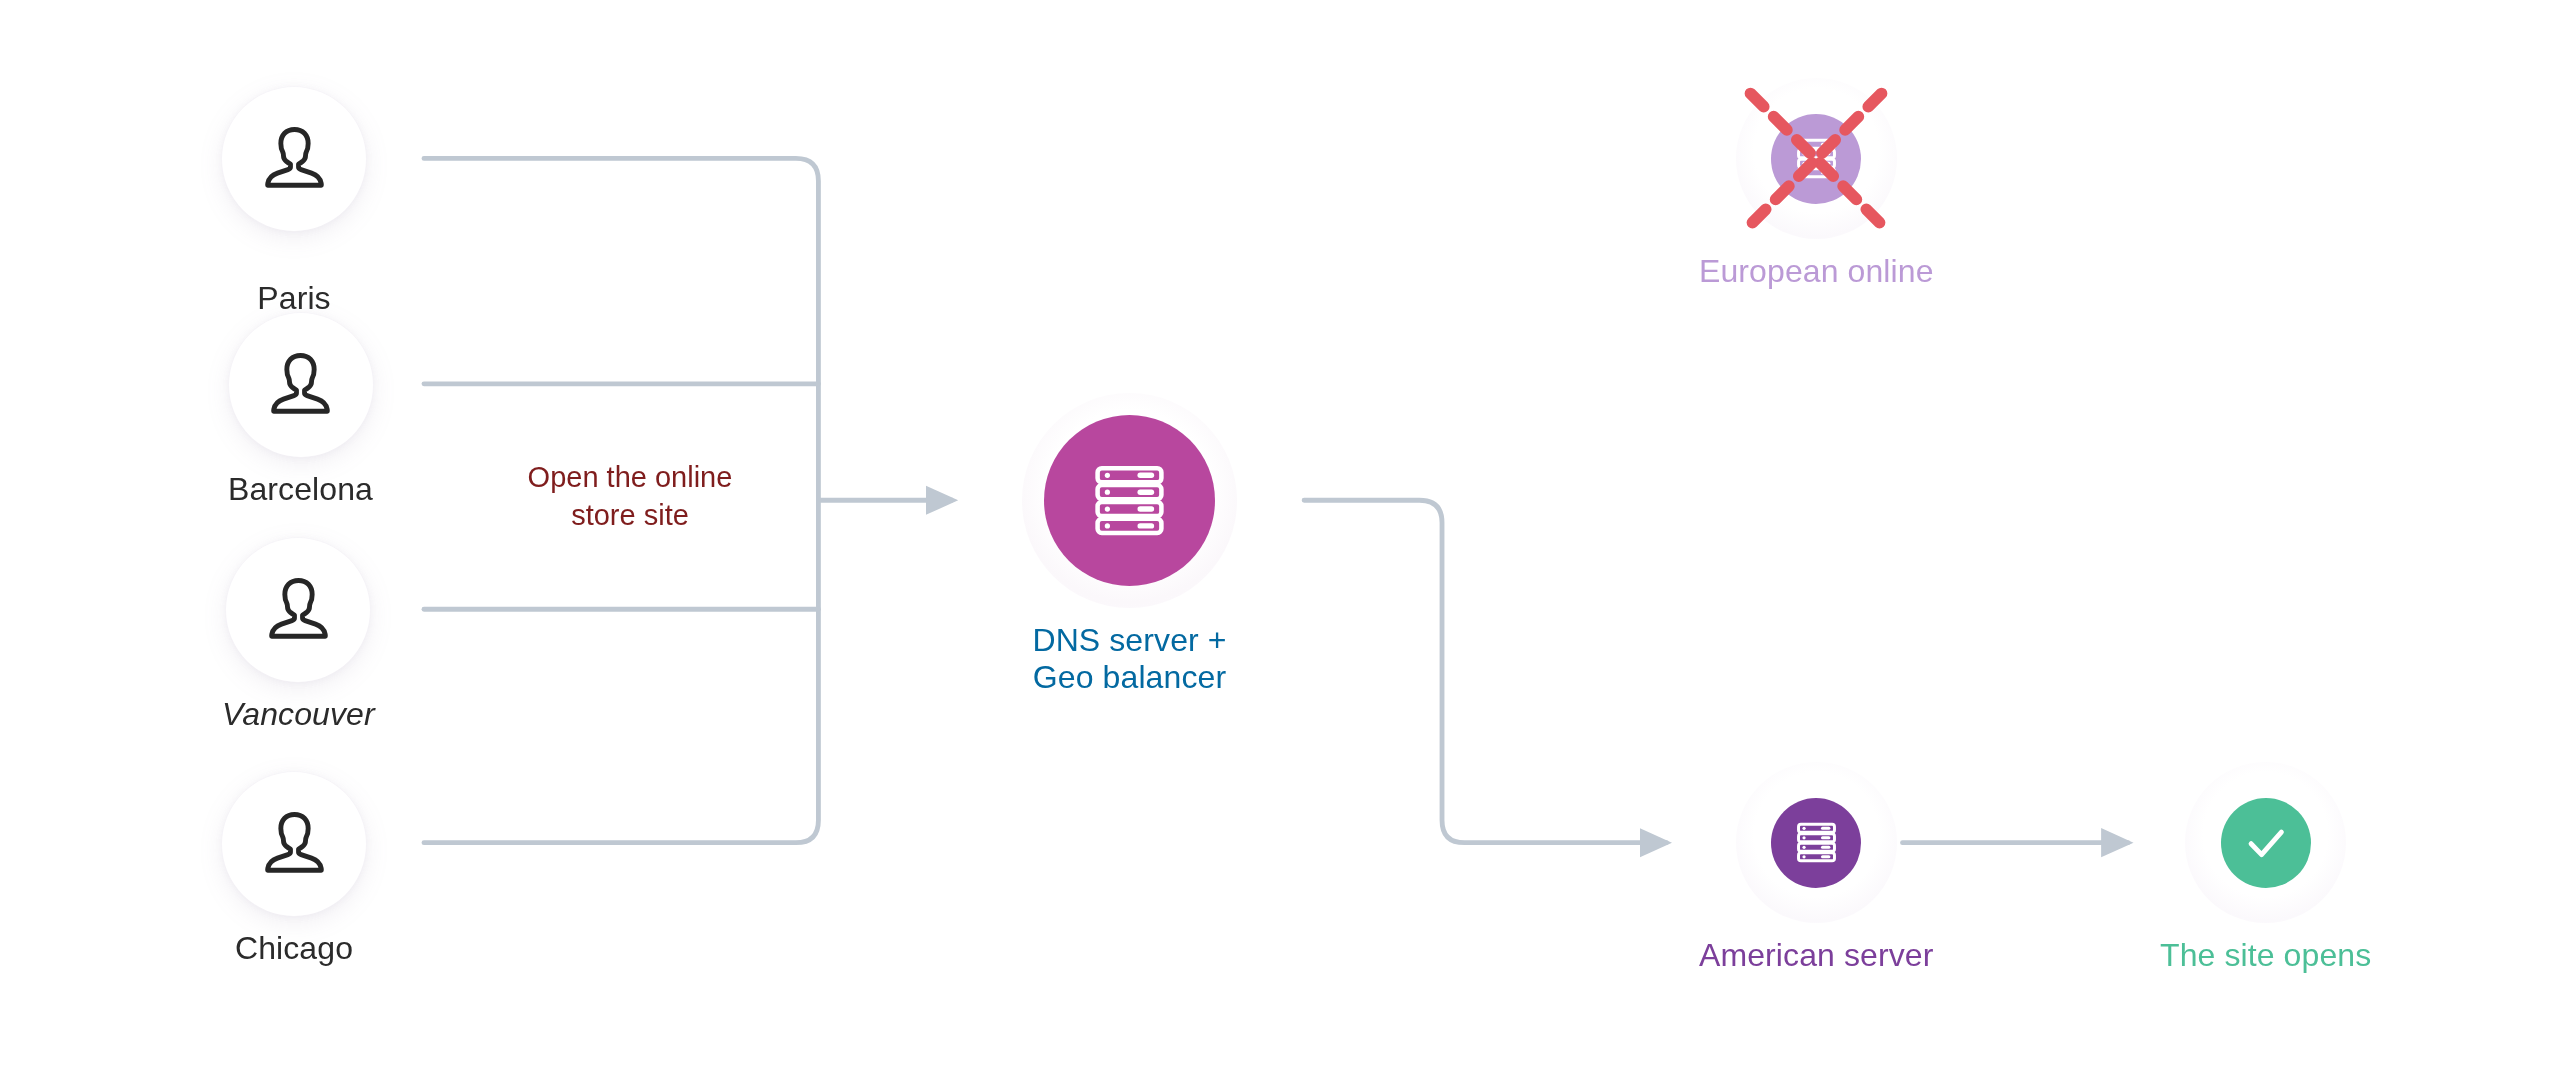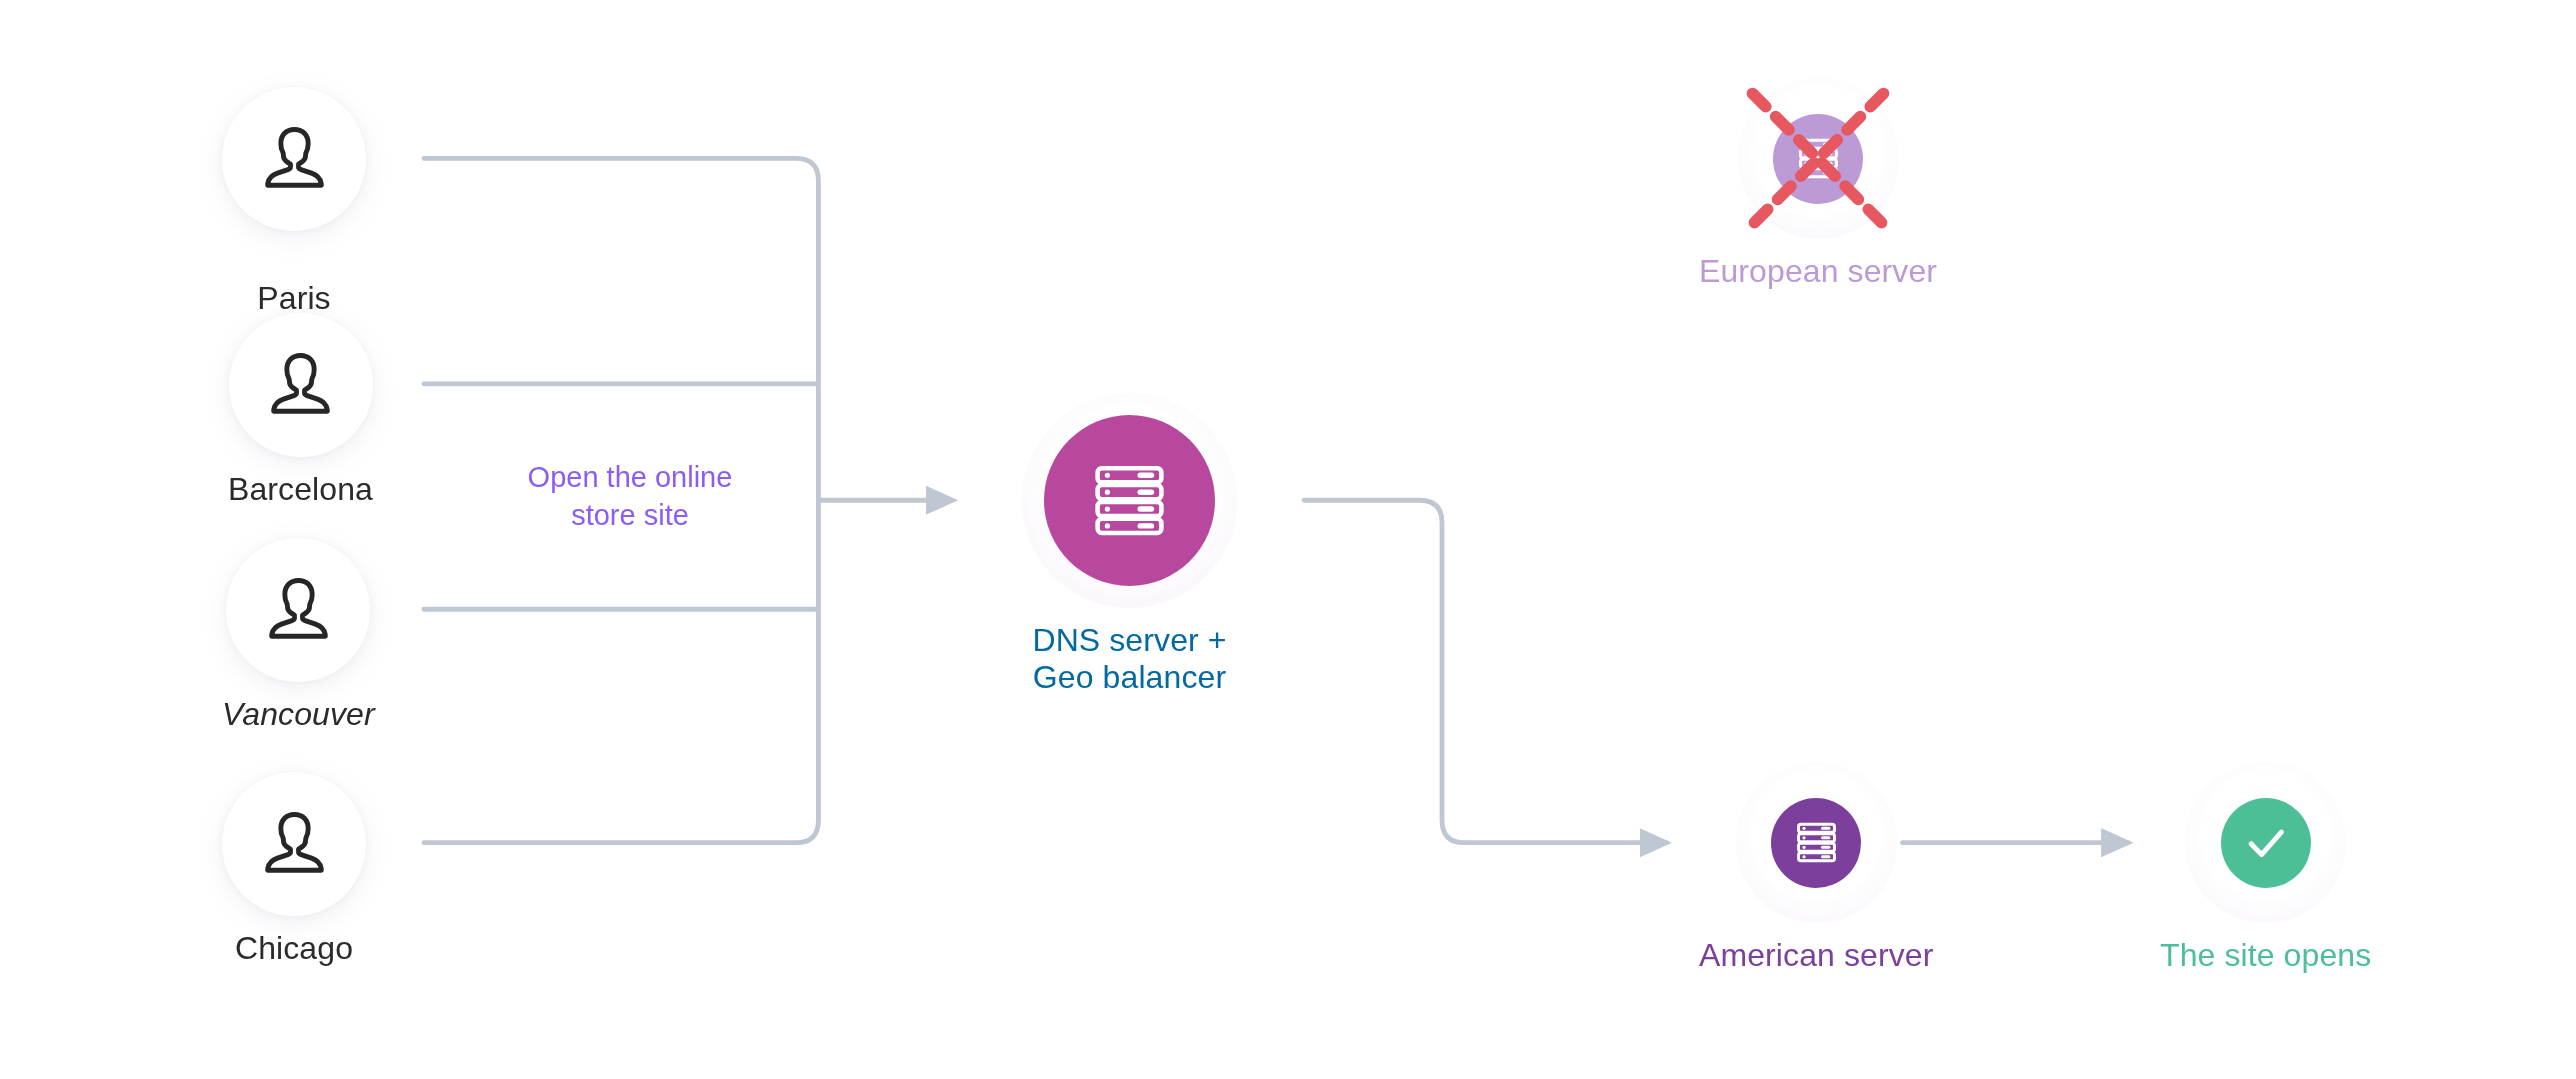--- a/index.html
+++ b/index.html
@@ -89,21 +89,21 @@
   .label-city   { color: #2b2b2b; }
   .label-dns    { color: #0369a1; }
   .label-eu     { color: #BB9AD6; }
   .label-us     { color: #7C3F9B; }
   .label-ok     { color: #4CBF97; }
 
   .edge-label {
     position: absolute;
     font-size: 29px;
     line-height: 1.30;
-    color: #8b5cf6;
+    color: #7f1d1d;
     text-align: center;
     white-space: pre-line;
   }
 
   .xmark {
     position: absolute;
     left: 50%;
     top: 50%;
     transform: translate(-50%, -50%);
     pointer-events: none;
@@ -228,21 +228,21 @@
           </g>
         </svg>
       </div>
       <svg class="xmark" width="156" height="156" viewBox="0 0 100 100">
         <g stroke="#E6575F" stroke-width="7.5" stroke-linecap="round" stroke-dasharray="12 9">
           <line x1="8" y1="8" x2="92" y2="92"></line>
           <line x1="92" y1="8" x2="8" y2="92"></line>
         </g>
       </svg>
     </div>
-    <div class="node-label label-eu">European server</div>
+    <div class="node-label label-eu">European online</div>
   </div>
 
   <div class="node" style="left:2160px; top:762px;">
     <div class="halo halo-server">
       <div class="disc" style="width:90px;height:90px;background:#4CBF97;">
         <svg width="56" height="56" viewBox="0 0 24 24">
           <path d="M5.6 12.3 L10.1 17.0 L18.6 7.3" fill="none" stroke="#ffffff" stroke-width="2.1" stroke-linecap="round" stroke-linejoin="round"></path>
         </svg>
       </div>
     </div>

